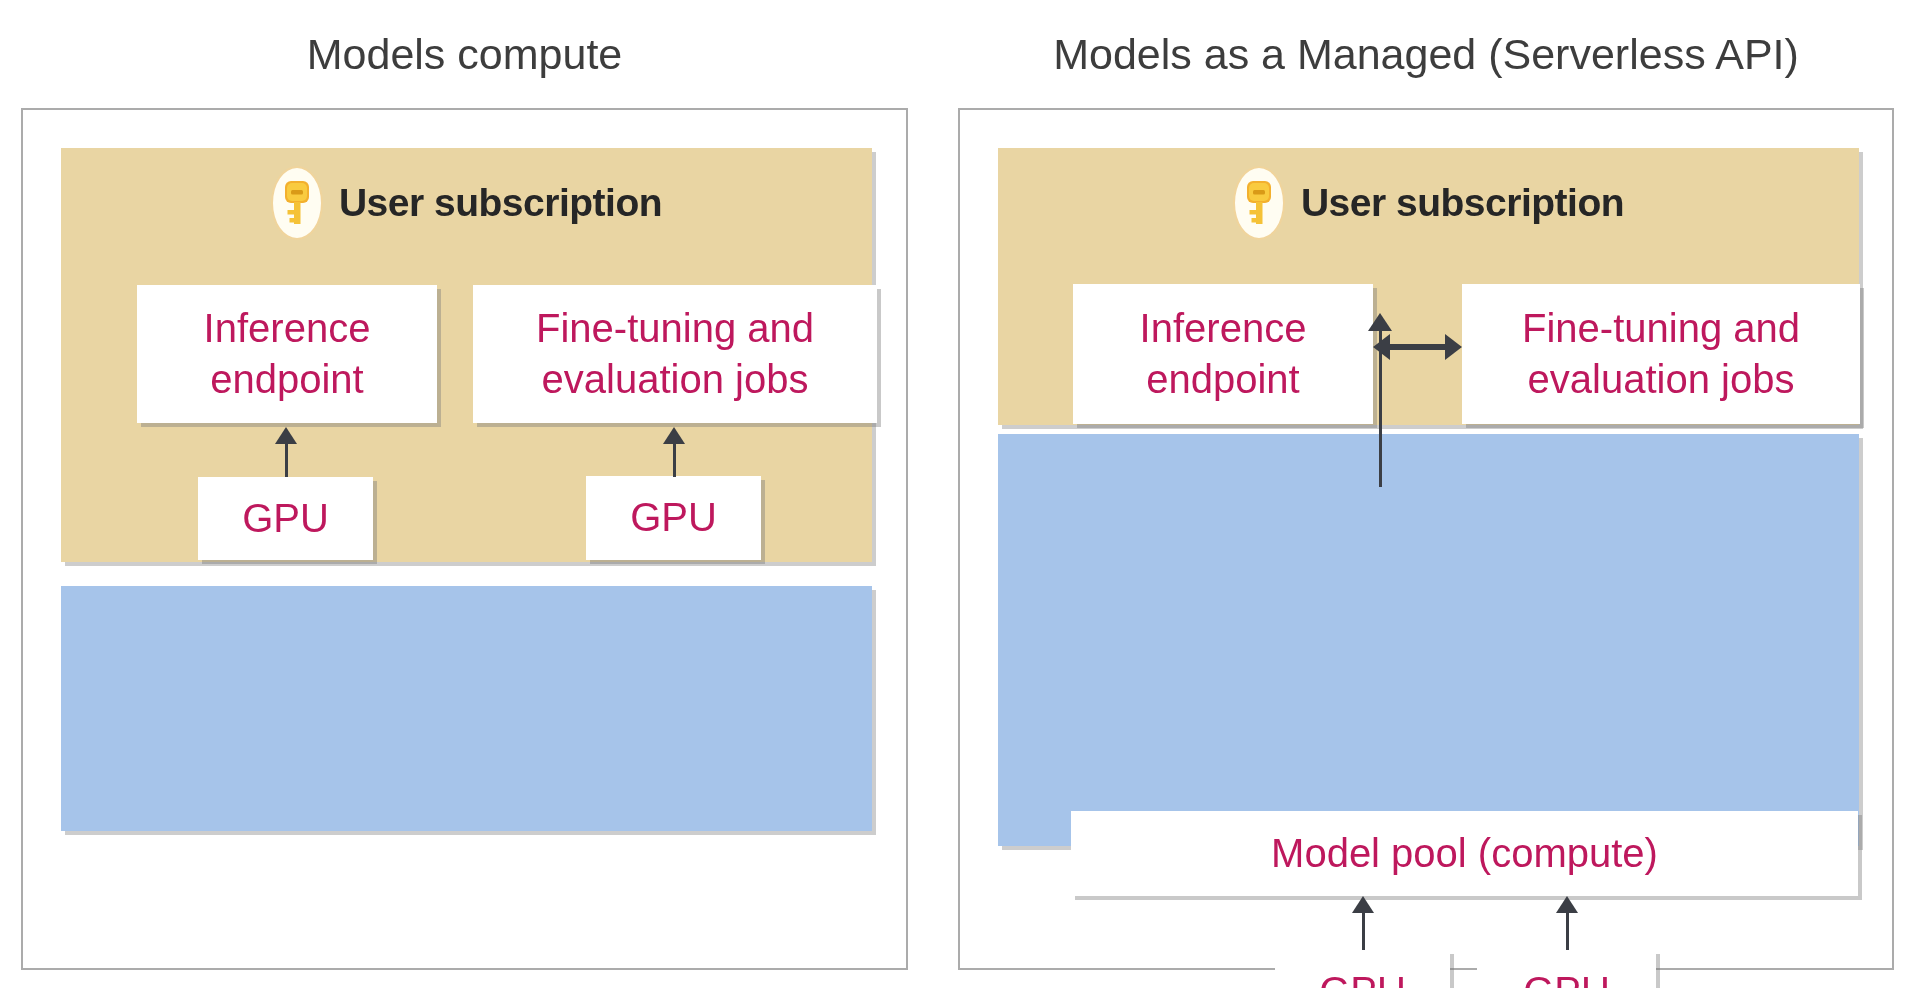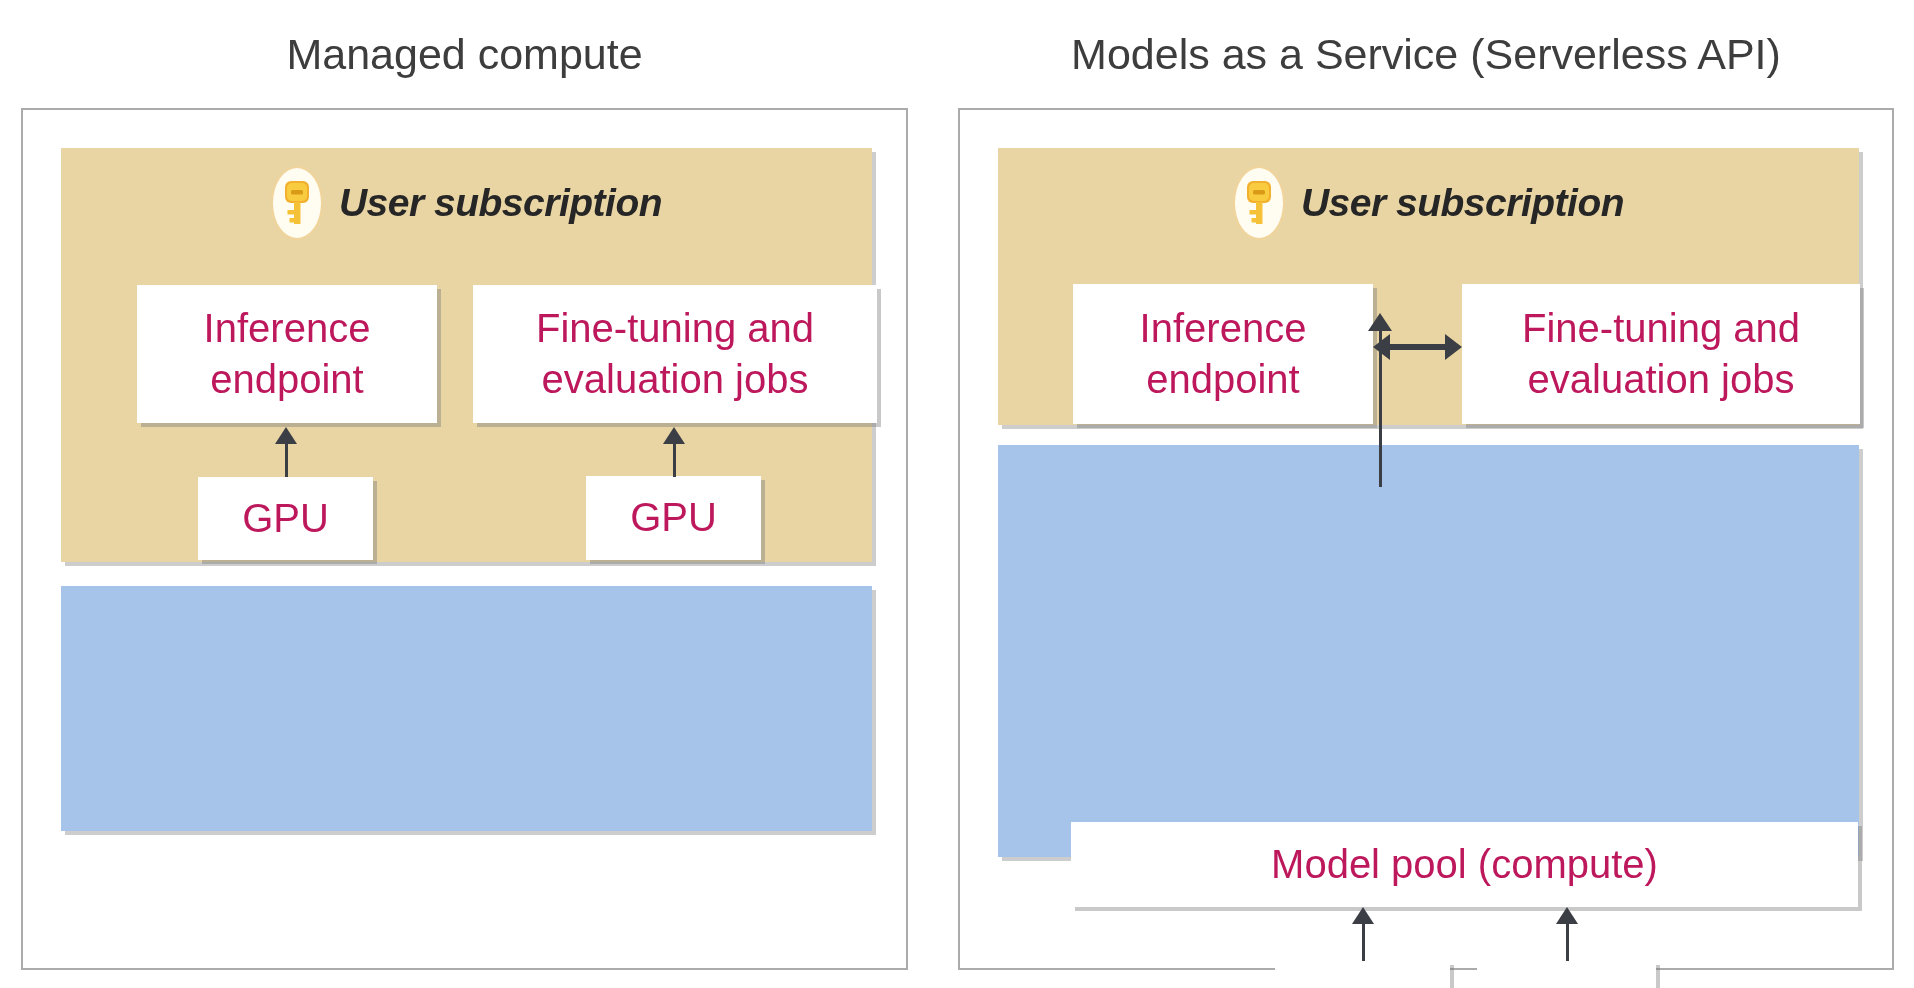--- a/index.html
+++ b/index.html
@@ -18,25 +18,25 @@
   .panel.left{left:21px;width:887px;height:862px;}
   .panel.right{left:958px;width:936px;height:862px;}
 
   .zone{position:absolute;box-shadow:4px 4px 0 rgba(130,130,130,0.40);}
   .tan{background:var(--subscription-bg,#e9d5a3);}
   .blue{background:var(--service-bg,#a6c4ea);}
 
   .l-tan{left:38px;top:38px;width:811px;height:414px;}
   .l-blue{left:38px;top:476px;width:811px;height:245px;}
   .r-tan{left:38px;top:38px;width:861px;height:277px;}
-  .r-blue{left:38px;top:335px;width:861px;height:412px;}
+  .r-blue{left:38px;top:324px;width:861px;height:412px;}
 
   .zone-header{
     position:absolute;left:0;right:0;top:14px;height:82px;
-    display:flex;align-items:center;justify-content:center;gap:16px;font-style:italic;
+    display:flex;align-items:center;justify-content:center;gap:16px;
   }
   .key-badge{
     width:52px;height:74px;border-radius:50%;
     background:#fffdf2;border:2px solid #f0d49c;box-sizing:border-box;
     display:flex;align-items:center;justify-content:center;flex:0 0 auto;
   }
   .zone-title{font-size:39px;font-weight:bold;color:#262626;letter-spacing:-0.5px;}
 
   .wbox{
     position:absolute;background:#ffffff;
@@ -74,22 +74,22 @@
     border-right:17px solid var(--arrow,#3b3e45);}
   .double-arrow .hr{width:0;height:0;border-top:13px solid transparent;border-bottom:13px solid transparent;
     border-left:17px solid var(--arrow,#3b3e45);}
   .double-arrow .bar{flex:1;height:6px;background:var(--arrow,#3b3e45);}
 </style>
 </head>
 <body>
 
 <div class="canvas">
 
-  <div class="col-title left">Managed compute</div>
-  <div class="col-title right">Models as a Service (Serverless API)</div>
+  <div class="col-title left">Models compute</div>
+  <div class="col-title right">Models as a Managed (Serverless API)</div>
 
   <div class="panel left">
 
     <div class="zone tan l-tan">
       <div class="zone-header">
         <span class="key-badge">
           <svg width="30" height="48" viewBox="0 0 30 48" aria-hidden="true">
             <rect x="3" y="2" width="24" height="22" rx="6" fill="#f3b02e"></rect>
             <rect x="5" y="4" width="20" height="18" rx="5" fill="#f9cb3f"></rect>
             <rect x="9" y="11" width="12" height="4.5" rx="1.5" fill="#d99a17"></rect>

